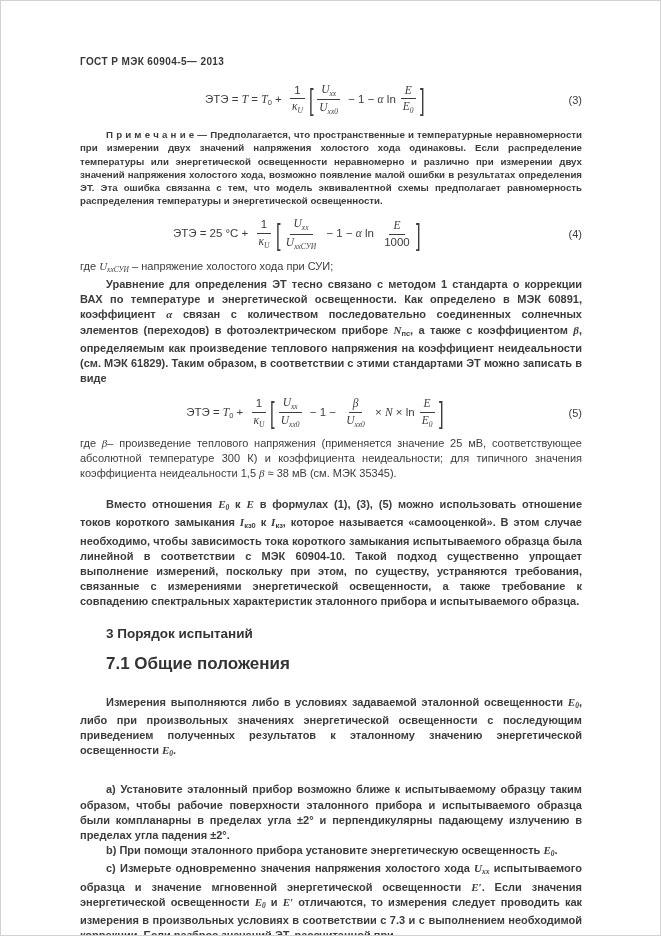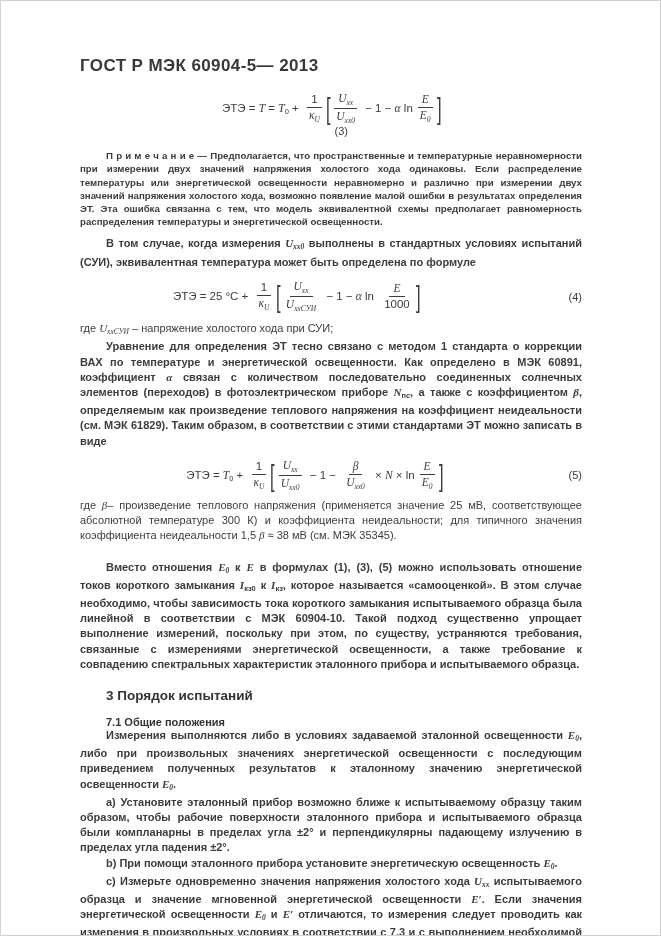--- a/index.html
+++ b/index.html
@@ -8,28 +8,28 @@
   .page {
     position:relative;
     width:661px; height:936px;
     background:#ffffff;
     border:1px solid #d2d2d2;
     overflow:hidden;
     color:#3c3c3c;
     padding:55px 78px 0 79px;
   }
   .doc-header {
-    font-size:17px; font-weight:bold; letter-spacing:0.4px;
+    font-size:10px; font-weight:bold; letter-spacing:0.4px;
     color:#383838; margin-bottom:4px;
   }
   
   .eq-row { display:flex; align-items:center; }
   .eq-body { flex:1; text-align:center; font-size:11.5px; color:#3c3c3c; white-space:nowrap; }
   .eq-no { width:34px; text-align:right; font-size:11px; }
-  .eq-3 { margin:16px 0 6px 0;flex-direction:column; }
+  .eq-3 { margin:16px 0 6px 0; }
   .eq-4 { margin:10px 0 8px 0;gap:36px; }
   .eq-5 { margin:10px 0 6px 0; }
   .frac {
     display:inline-flex; flex-direction:column; align-items:center;
     vertical-align:middle; margin:0 3px; line-height:1.15;
   }
   .fnum { border-bottom:1px solid #3c3c3c; padding:0 4px 1px 4px; }
   .fden { padding:1px 4px 0 4px; }
   .fbrk {
     display:inline-block; font-size:30px; font-weight:300; line-height:0.9;
@@ -47,24 +47,24 @@
     font-size:9.7px; line-height:13.2px; text-align:justify;
     margin:12px 0 8px 0; color:#3c3c3c;
   }
   .tsub { font-size:0.68em; vertical-align:-2px; }
   .mt { margin-top:16px; }
   .h-main {
     font-size:13.5px; font-weight:bold; color:#333333;
     margin:16px 0 0 26px;
   }
   .h-sub {
-    font-size:11px; font-weight:bold; color:#333333;
+    font-size:17px; font-weight:bold; color:#333333;
     margin:13px 0 0 26px;
   }
-  .p-after-h { margin-top:0; }
+  .p-after-h { margin-top:21px; }
 </style>
 </head>
 <body>
 
 <div class="page">
 
   <div class="doc-header">ГОСТ Р МЭК  60904-5— 2013</div>
 
   <div class="eq-row eq-3">
     <div class="eq-body"><span class="">ЭТЭ = </span><span class="it ">T</span><span class=""> = </span><span class="it ">T</span><span class="fsub">0</span><span class=""> + </span><span class="frac">
@@ -75,21 +75,20 @@
           <span class="fden"><span class="it ">U</span><span class="it fsub">хх0</span></span>
         </span><span class=""> − 1 − </span><span class="it ">α</span><span class=""> ln</span><span class="frac">
           <span class="fnum"><span class="it ">E</span></span>
           <span class="fden"><span class="it ">E</span><span class="it fsub">0</span></span>
         </span><span class="fbrk">]</span></div>
     <div class="eq-no">(3)</div>
   </div>
 
   <p class="note ind"><span class="">П р и м е ч а н и е — Предполагается, что пространственные и температурные неравномерности при измерении двух значений напряжения холостого хода одинаковы. Если распределение температуры или энергетической освещенности неравномерно и различно при измерении двух значений напряжения холостого хода, возможно появление малой ошибки в результатах определения ЭТ. Эта ошибка связанна с тем, что модель эквивалентной схемы предполагает равномерность распределения температуры и энергетической освещенности.</span></p>
 
-  <p class="para ind"><span class="">В том случае, когда измерения </span><span class="it ">U</span><span class="it tsub">хх0</span><span class=""> выполнены в стандартных условиях испытаний (СУИ), эквивалентная температура может быть определена по формуле</span></p>
 
   <div class="eq-row eq-4">
     <div class="eq-body"><span class="">ЭТЭ = 25 °С + </span><span class="frac">
           <span class="fnum"><span class="">1</span></span>
           <span class="fden"><span class="it ">κ</span><span class="it fsub">U</span></span>
         </span><span class="fbrk">[</span><span class="frac">
           <span class="fnum"><span class="it ">U</span><span class="it fsub">хх</span></span>
           <span class="fden"><span class="it ">U</span><span class="it fsub">ххСУИ</span></span>
         </span><span class=""> − 1 − </span><span class="it ">α</span><span class=""> ln </span><span class="frac">
           <span class="fnum"><span class="it ">E</span></span>

